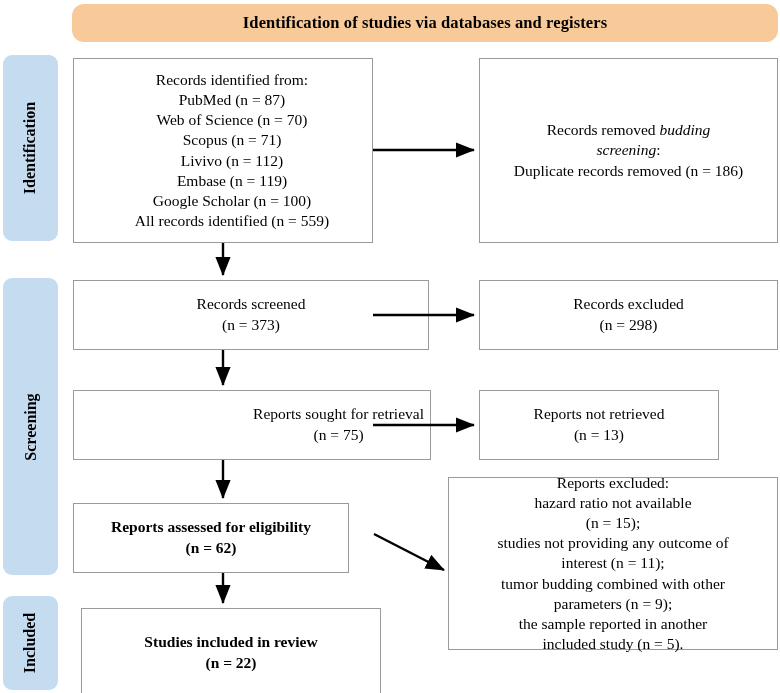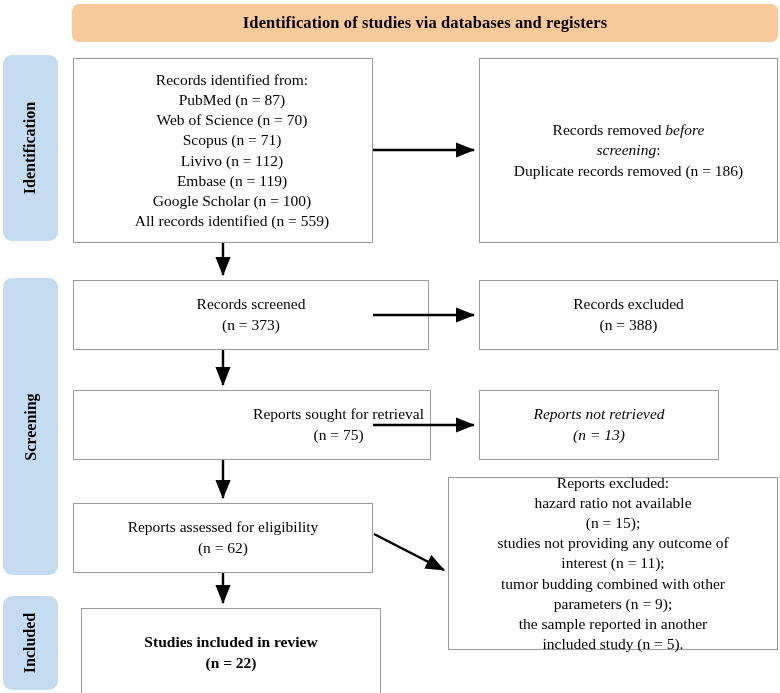--- a/index.html
+++ b/index.html
@@ -18,21 +18,21 @@
     overflow: hidden;
     background: #ffffff;
   }
   .banner {
     position: absolute;
     left: 72px;
     top: 4px;
     width: 706px;
     height: 38px;
     background: #f8ca9a;
-    border-radius: 7px;
+    border-radius: 12px;
     display: flex;
     align-items: center;
     justify-content: center;
     box-sizing: border-box;
   }
   .banner-text {
     font-weight: bold;
     font-size: 16.5px;
     letter-spacing: 0.1px;
     text-align: center;
@@ -81,23 +81,23 @@
   .ital { font-style: italic; }
 
   
   #box-records-identified { left: 73px;  top: 58px;  width: 300px; height: 185px; padding-left: 24px; }
   #box-records-removed    { left: 479px; top: 58px;  width: 299px; height: 185px; }
   
   #box-records-screened   { left: 73px;  top: 280px; width: 356px; height: 70px; }
   #box-records-excluded   { left: 479px; top: 280px; width: 299px; height: 70px; }
   
   #box-reports-sought     { left: 73px;  top: 390px; width: 358px; height: 70px; justify-content: flex-end; }
-  #box-reports-not-retrieved { left: 479px; top: 390px; width: 240px; height: 70px; font-style: italic; }
-  
-  #box-reports-assessed   { left: 73px;  top: 503px; width: 300px; height: 70px; }
+  #box-reports-not-retrieved { left: 479px; top: 390px; width: 240px; height: 70px; }
+  
+  #box-reports-assessed   { left: 73px;  top: 503px; width: 276px; height: 70px; font-weight: bold; }
   #box-reports-excluded   { left: 448px; top: 477px; width: 330px; height: 173px; }
   
   #box-studies-included   { left: 81px;  top: 608px; width: 300px; height: 90px; font-weight: bold; }
 
   #arrows {
     position: absolute;
     left: 0;
     top: 0;
     width: 780px;
     height: 693px;
@@ -128,31 +128,31 @@
 PubMed (n = 87)
 Web of Science (n = 70)
 Scopus (n = 71)
 Livivo (n = 112)
 Embase (n = 119)
 Google Scholar (n = 100)
 All records identified (n = 559)</div>
   </div>
 
   <div class="box" id="box-records-removed">
-    <div class="box-text"><span>Records removed </span><span class="ital">before</span><br><span class="ital">screening</span><span>:</span><br><span>Duplicate records removed (n = 186)</span></div>
+    <div class="box-text"><span>Records removed </span><span class="ital">budding</span><br><span class="ital">screening</span><span>:</span><br><span>Duplicate records removed (n = 186)</span></div>
   </div>
 
   <div class="box" id="box-records-screened">
     <div class="box-text">Records screened
 (n = 373)</div>
   </div>
 
   <div class="box" id="box-records-excluded">
     <div class="box-text">Records excluded
-(n = 388)</div>
+(n = 298)</div>
   </div>
 
   <div class="box" id="box-reports-sought">
     <div class="box-text">Reports sought for retrieval
 (n = 75)</div>
   </div>
 
   <div class="box" id="box-reports-not-retrieved">
     <div class="box-text">Reports not retrieved
 (n = 13)</div>

